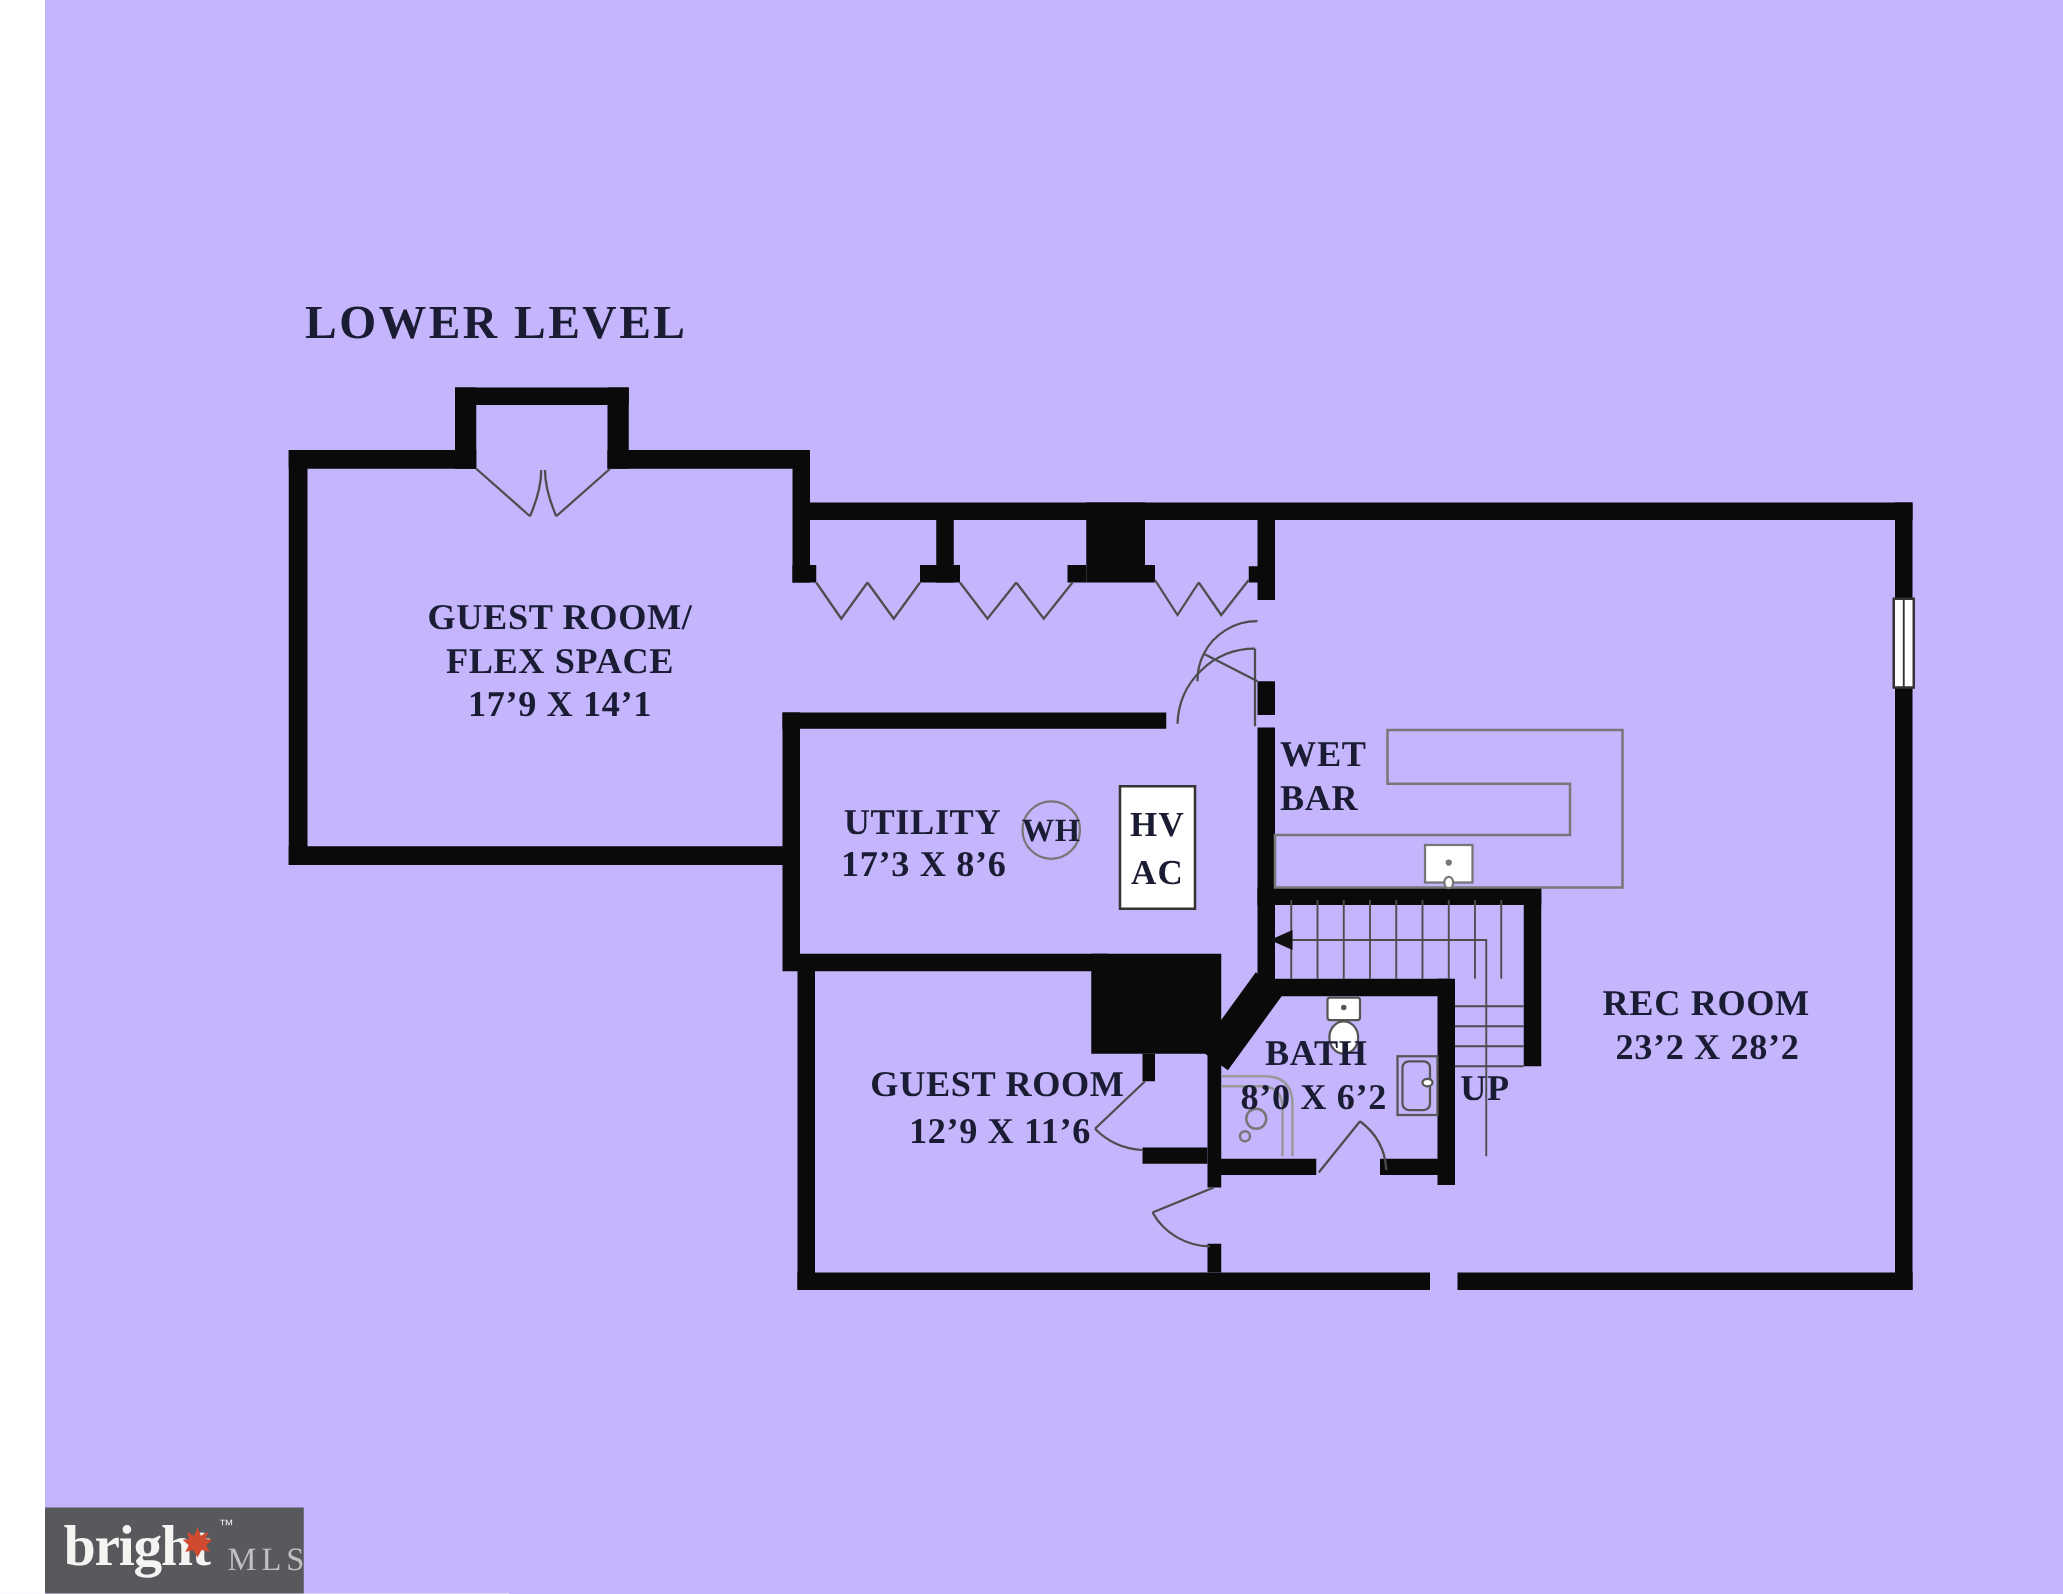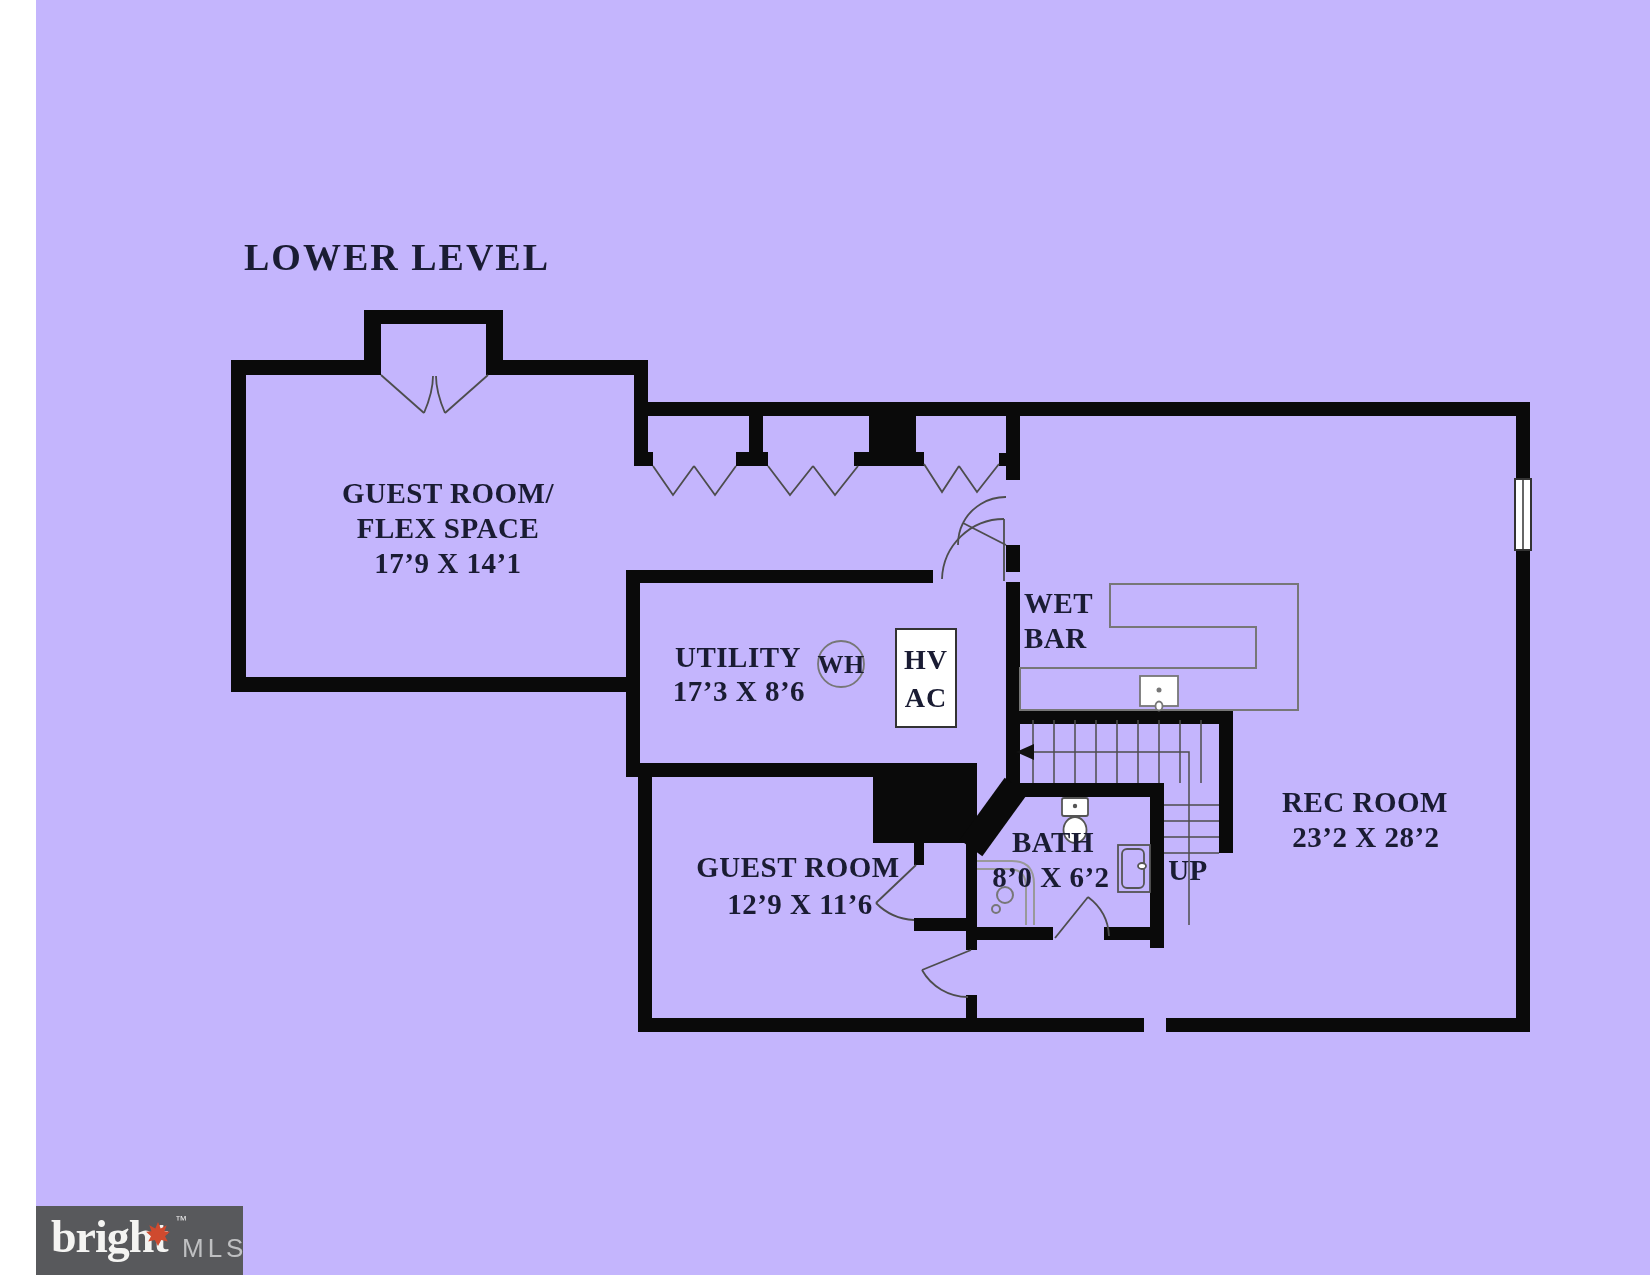--- a/index.html
+++ b/index.html
@@ -18,21 +18,21 @@
   .t-room{font-size:29px;}
   .t-small{font-size:26px;}
   .t-hvac{font-size:28px;letter-spacing:1px;}
   
   .logo{position:absolute;left:0;top:1206px;width:207px;height:69px;background:#58595c;}
   .logo-brand{position:absolute;left:15px;top:7px;font-family:"Liberation Serif","DejaVu Serif",serif;
     font-weight:bold;font-size:46px;line-height:1.05;color:#f4f4f2;letter-spacing:-1px;}
   .logo-leaf{position:absolute;left:107px;top:15px;}
   .logo-tm{position:absolute;left:139px;top:7px;font-family:"Liberation Sans",sans-serif;
     font-size:12px;color:#e8e8e8;}
-  .logo-mls{position:absolute;left:146px;top:27px;font-family:Liberation Sans, sans-serif;
+  .logo-mls{position:absolute;left:146px;top:27px;font-family:Liberation Serif, serif;
     font-size:26px;letter-spacing:4px;color:#bfc0c2;}
 </style>
 </head>
 <body>
 
 <div class="stage">
 
 <svg class="plan-svg" width="1650" height="1275" viewBox="0 0 1650 1275">
 
   <g fill="#0a0a0a" stroke="none">

